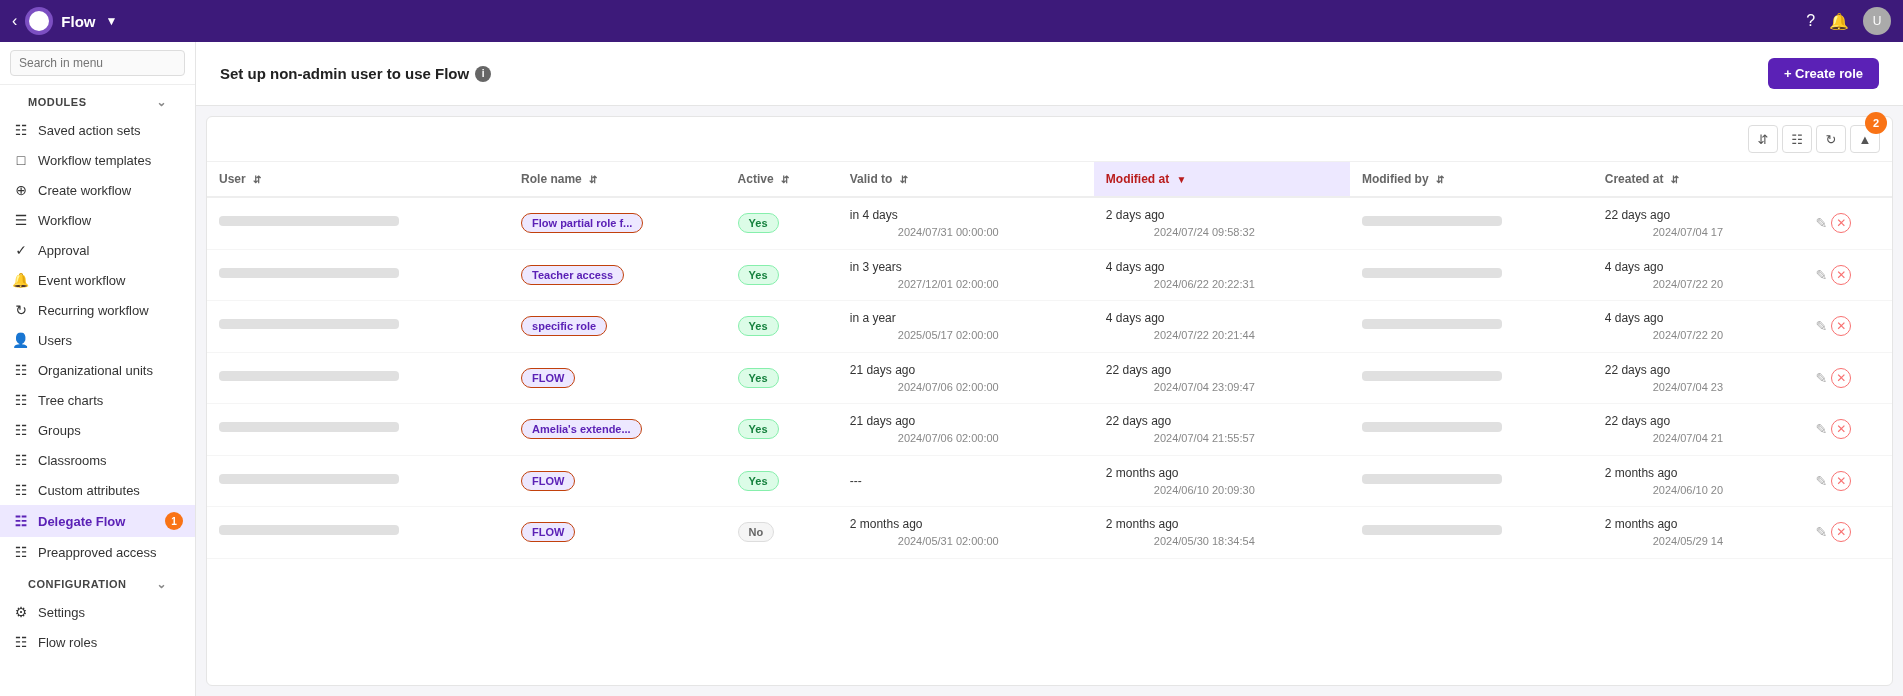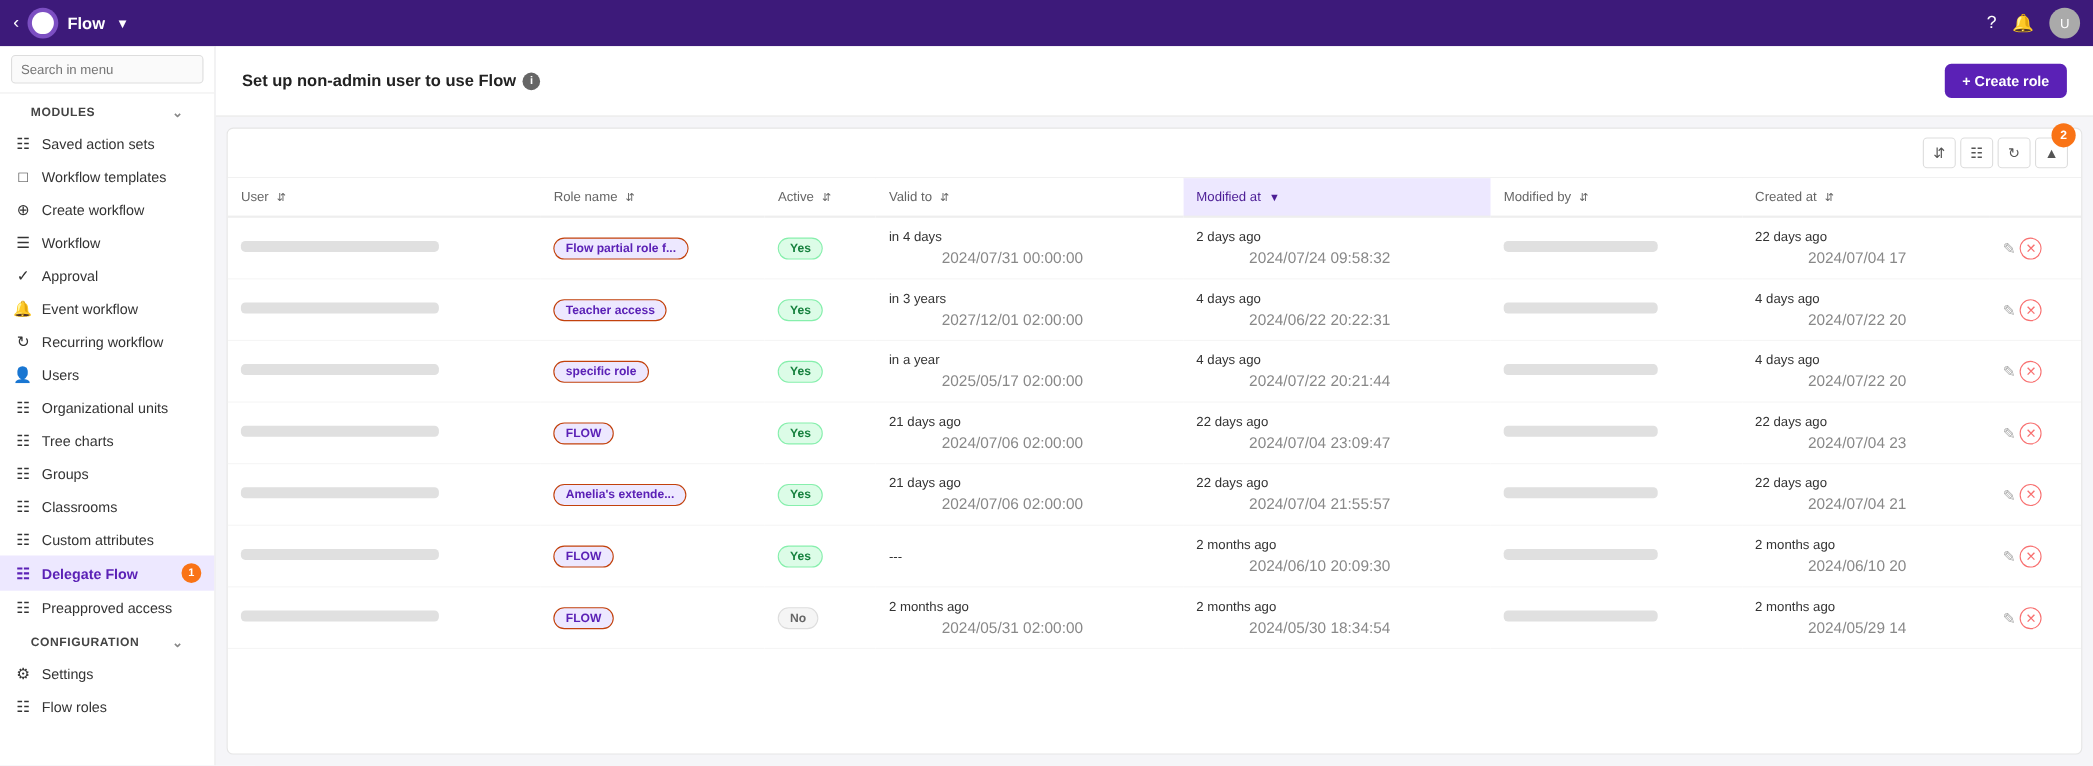--- a/index.html
+++ b/index.html
@@ -179,26 +179,26 @@
       font-size: 13px;
       color: #555;
     }
 
     table { width: 100%; border-collapse: collapse; min-width: 900px; }
     thead tr { background: white; border-bottom: 2px solid #eee; }
     th {
       padding: 10px 12px;
       text-align: left;
       font-size: 12px;
-      font-weight: 400;
+      font-weight: 700;
       color: #666;
       white-space: nowrap;
       cursor: pointer;
     }
-    th.sorted { background: #ede8ff; color: #4c1d95; }
+    th.sorted { background: #ede8ff; color: #b91c1c; }
     th .sort-icon { margin-left: 4px; font-size: 10px; }
     td {
       padding: 8px 12px;
       font-size: 12px;
       color: #333;
       border-bottom: 1px solid #f5f5f5;
       vertical-align: middle;
     }
     .blurred {
       background: #e0e0e0;
@@ -223,21 +223,21 @@
     .badge-role { background: #ede8ff; color: #5b21b6; border: 1px solid #c2410c; }
     .row-actions { display: flex; align-items: center; gap: 4px; white-space: nowrap; }
     .edit-btn { color: #aaa; cursor: pointer; font-size: 14px; }
     .delete-btn {
       width: 20px; height: 20px; border-radius: 50%;
       border: 1px solid #f87171; color: #f87171;
       display: flex; align-items: center; justify-content: center;
       cursor: pointer; font-size: 12px; background: white;
     }
     .two-line { line-height: 1.5; }
-    .two-line .sub { color: #888; font-size: 14px; margin-left: 48px; }
+    .two-line .sub { color: #888; font-size: 11px; margin-left: 48px; }
   </style>
 </head>
 <body>
 
 <div class="topbar">
   <div class="topbar-left">
     <span class="topbar-back">‹</span>
     <div class="topbar-logo">
       <div class="topbar-logo-img"></div>
     </div>

